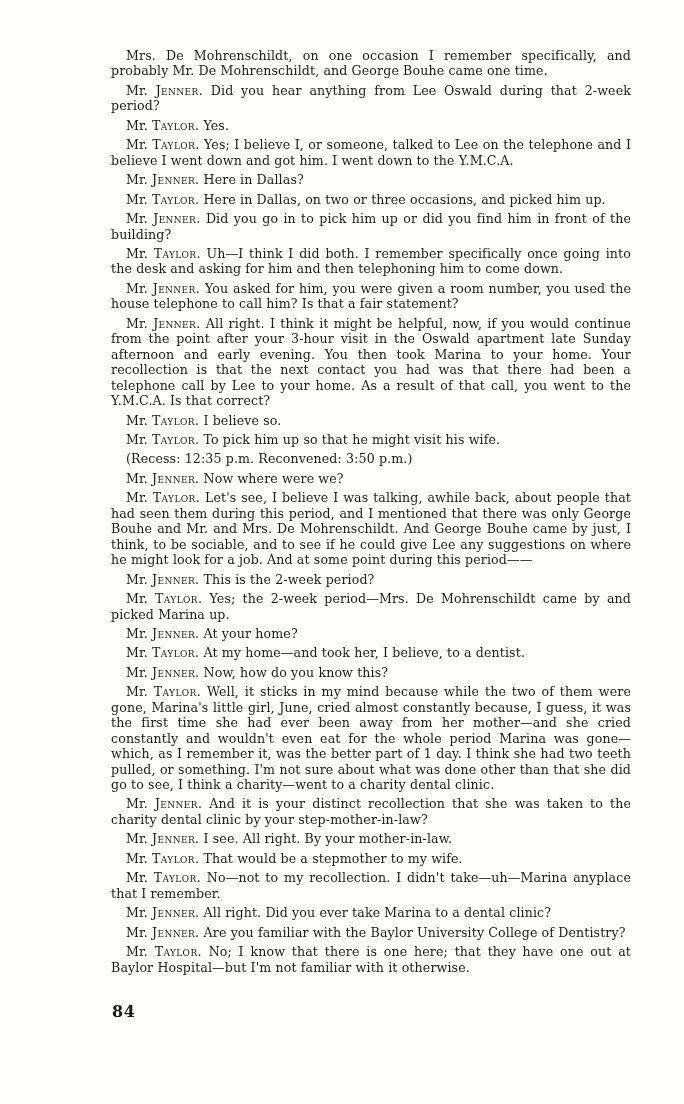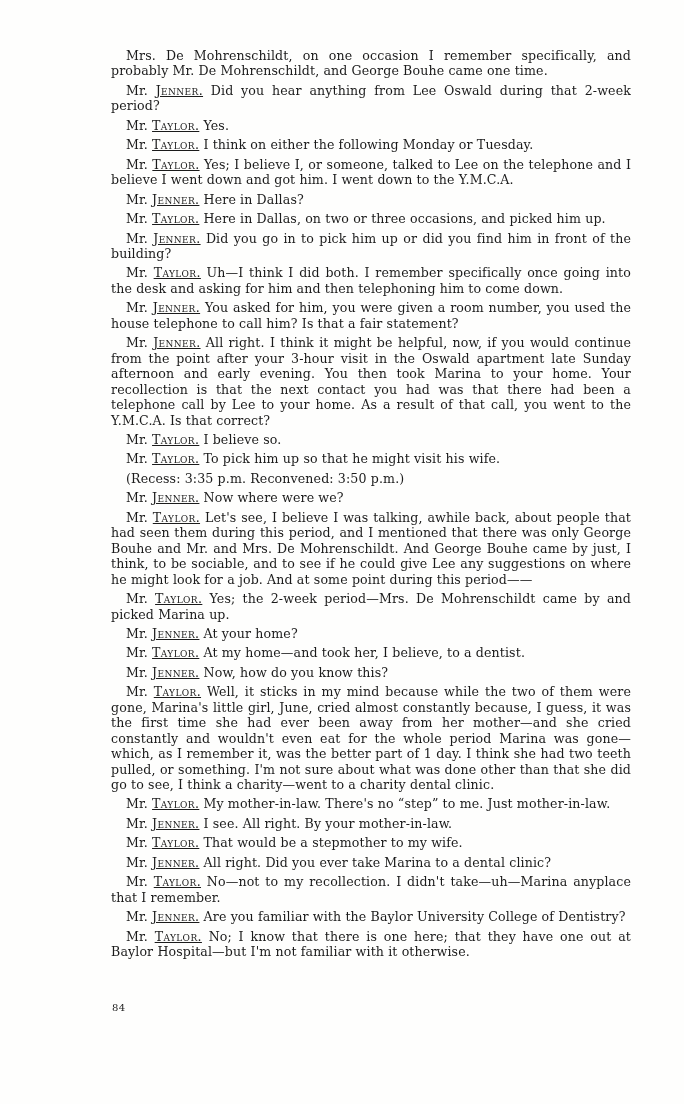--- a/index.html
+++ b/index.html
@@ -27,58 +27,58 @@
     letter-spacing: 0.01em;
   }
   p.para {
     margin: 4px;
     padding: 0;
     text-indent: 15px;
   }
   .speaker-name {
     font-variant: small-caps;
     letter-spacing: 0.03em;
-    text-decoration: underline;
   }
   .page-number {
     position: absolute;
     left: 112px;
     top: 1002px;
-    font-size: 10px;
+    font-size: 16px;
     letter-spacing: 0.5px;
+    font-weight: bold;
   }
 </style>
 </head>
 <body>
 
 <div class="sheet">
   <main class="text-block">
       <p class="para continuation">Mrs. De Mohrenschildt, on one occasion I remember specifically, and probably Mr. De Mohrenschildt, and George Bouhe came one time.</p>
       <p class="para speech"><span><span class="speaker-prefix">Mr. </span><span class="speaker-name">Jenner.</span></span> Did you hear anything from Lee Oswald during that 2-week period?</p>
       <p class="para speech"><span><span class="speaker-prefix">Mr. </span><span class="speaker-name">Taylor.</span></span> Yes.</p>
-      <p class="para speech"><span><span class="speaker-prefix">Mr. </span><span class="speaker-name">Taylor.</span></span> I think on either the following Monday or Tuesday.</p>
       <p class="para speech"><span><span class="speaker-prefix">Mr. </span><span class="speaker-name">Taylor.</span></span> Yes; I believe I, or someone, talked to Lee on the telephone and I believe I went down and got him.  I went down to the Y.M.C.A.</p>
       <p class="para speech"><span><span class="speaker-prefix">Mr. </span><span class="speaker-name">Jenner.</span></span> Here in Dallas?</p>
       <p class="para speech"><span><span class="speaker-prefix">Mr. </span><span class="speaker-name">Taylor.</span></span> Here in Dallas, on two or three occasions, and picked him up.</p>
       <p class="para speech"><span><span class="speaker-prefix">Mr. </span><span class="speaker-name">Jenner.</span></span> Did you go in to pick him up or did you find him in front of the building?</p>
       <p class="para speech"><span><span class="speaker-prefix">Mr. </span><span class="speaker-name">Taylor.</span></span> Uh—I think I did both.  I remember specifically once going into the desk and asking for him and then telephoning him to come down.</p>
       <p class="para speech"><span><span class="speaker-prefix">Mr. </span><span class="speaker-name">Jenner.</span></span> You asked for him, you were given a room number, you used the house telephone to call him?  Is that a fair statement?</p>
       <p class="para speech"><span><span class="speaker-prefix">Mr. </span><span class="speaker-name">Jenner.</span></span> All right.  I think it might be helpful, now, if you would continue from the point after your 3-hour visit in the Oswald apartment late Sunday afternoon and early evening.  You then took Marina to your home.  Your recollection is that the next contact you had was that there had been a telephone call by Lee to your home.  As a result of that call, you went to the Y.M.C.A. Is that correct?</p>
       <p class="para speech"><span><span class="speaker-prefix">Mr. </span><span class="speaker-name">Taylor.</span></span> I believe so.</p>
       <p class="para speech"><span><span class="speaker-prefix">Mr. </span><span class="speaker-name">Taylor.</span></span> To pick him up so that he might visit his wife.</p>
-      <p class="para stage">(Recess: 3:35 p.m.  Reconvened: 3:50 p.m.)</p>
+      <p class="para stage">(Recess: 12:35 p.m.  Reconvened: 3:50 p.m.)</p>
       <p class="para speech"><span><span class="speaker-prefix">Mr. </span><span class="speaker-name">Jenner.</span></span> Now where were we?</p>
       <p class="para speech"><span><span class="speaker-prefix">Mr. </span><span class="speaker-name">Taylor.</span></span> Let's see, I believe I was talking, awhile back, about people that had seen them during this period, and I mentioned that there was only George Bouhe and Mr. and Mrs. De Mohrenschildt.  And George Bouhe came by just, I think, to be sociable, and to see if he could give Lee any suggestions on where he might look for a job.  And at some point during this period——</p>
+      <p class="para speech"><span><span class="speaker-prefix">Mr. </span><span class="speaker-name">Jenner.</span></span> This is the 2-week period?</p>
       <p class="para speech"><span><span class="speaker-prefix">Mr. </span><span class="speaker-name">Taylor.</span></span> Yes; the 2-week period—Mrs. De Mohrenschildt came by and picked Marina up.</p>
       <p class="para speech"><span><span class="speaker-prefix">Mr. </span><span class="speaker-name">Jenner.</span></span> At your home?</p>
       <p class="para speech"><span><span class="speaker-prefix">Mr. </span><span class="speaker-name">Taylor.</span></span> At my home—and took her, I believe, to a dentist.</p>
       <p class="para speech"><span><span class="speaker-prefix">Mr. </span><span class="speaker-name">Jenner.</span></span> Now, how do you know this?</p>
       <p class="para speech"><span><span class="speaker-prefix">Mr. </span><span class="speaker-name">Taylor.</span></span> Well, it sticks in my mind because while the two of them were gone, Marina's little girl, June, cried almost constantly because, I guess, it was the first time she had ever been away from her mother—and she cried constantly and wouldn't even eat for the whole period Marina was gone—which, as I remember it, was the better part of 1 day.  I think she had two teeth pulled, or something.  I'm not sure about what was done other than that she did go to see, I think a charity—went to a charity dental clinic.</p>
-      <p class="para speech"><span><span class="speaker-prefix">Mr. </span><span class="speaker-name">Taylor.</span></span> My mother-in-law.  There's no “step” to me.  Just mother-in-law.</p>
+      <p class="para speech"><span><span class="speaker-prefix">Mr. </span><span class="speaker-name">Jenner.</span></span> And it is your distinct recollection that she was taken to the charity dental clinic by your step-mother-in-law?</p>
       <p class="para speech"><span><span class="speaker-prefix">Mr. </span><span class="speaker-name">Jenner.</span></span> I see.  All right.  By your mother-in-law.</p>
       <p class="para speech"><span><span class="speaker-prefix">Mr. </span><span class="speaker-name">Taylor.</span></span> That would be a stepmother to my wife.</p>
+      <p class="para speech"><span><span class="speaker-prefix">Mr. </span><span class="speaker-name">Taylor.</span></span> No—not to my recollection.  I didn't take—uh—Marina anyplace that I remember.</p>
       <p class="para speech"><span><span class="speaker-prefix">Mr. </span><span class="speaker-name">Jenner.</span></span> All right.  Did you ever take Marina to a dental clinic?</p>
-      <p class="para speech"><span><span class="speaker-prefix">Mr. </span><span class="speaker-name">Taylor.</span></span> No—not to my recollection.  I didn't take—uh—Marina anyplace that I remember.</p>
       <p class="para speech"><span><span class="speaker-prefix">Mr. </span><span class="speaker-name">Jenner.</span></span> Are you familiar with the Baylor University College of Dentistry?</p>
       <p class="para speech"><span><span class="speaker-prefix">Mr. </span><span class="speaker-name">Taylor.</span></span> No; I know that there is one here; that they have one out at Baylor Hospital—but I'm not familiar with it otherwise.</p>
     </main>
   <div class="page-number">84</div>
 </div>
 
 </body></html>

